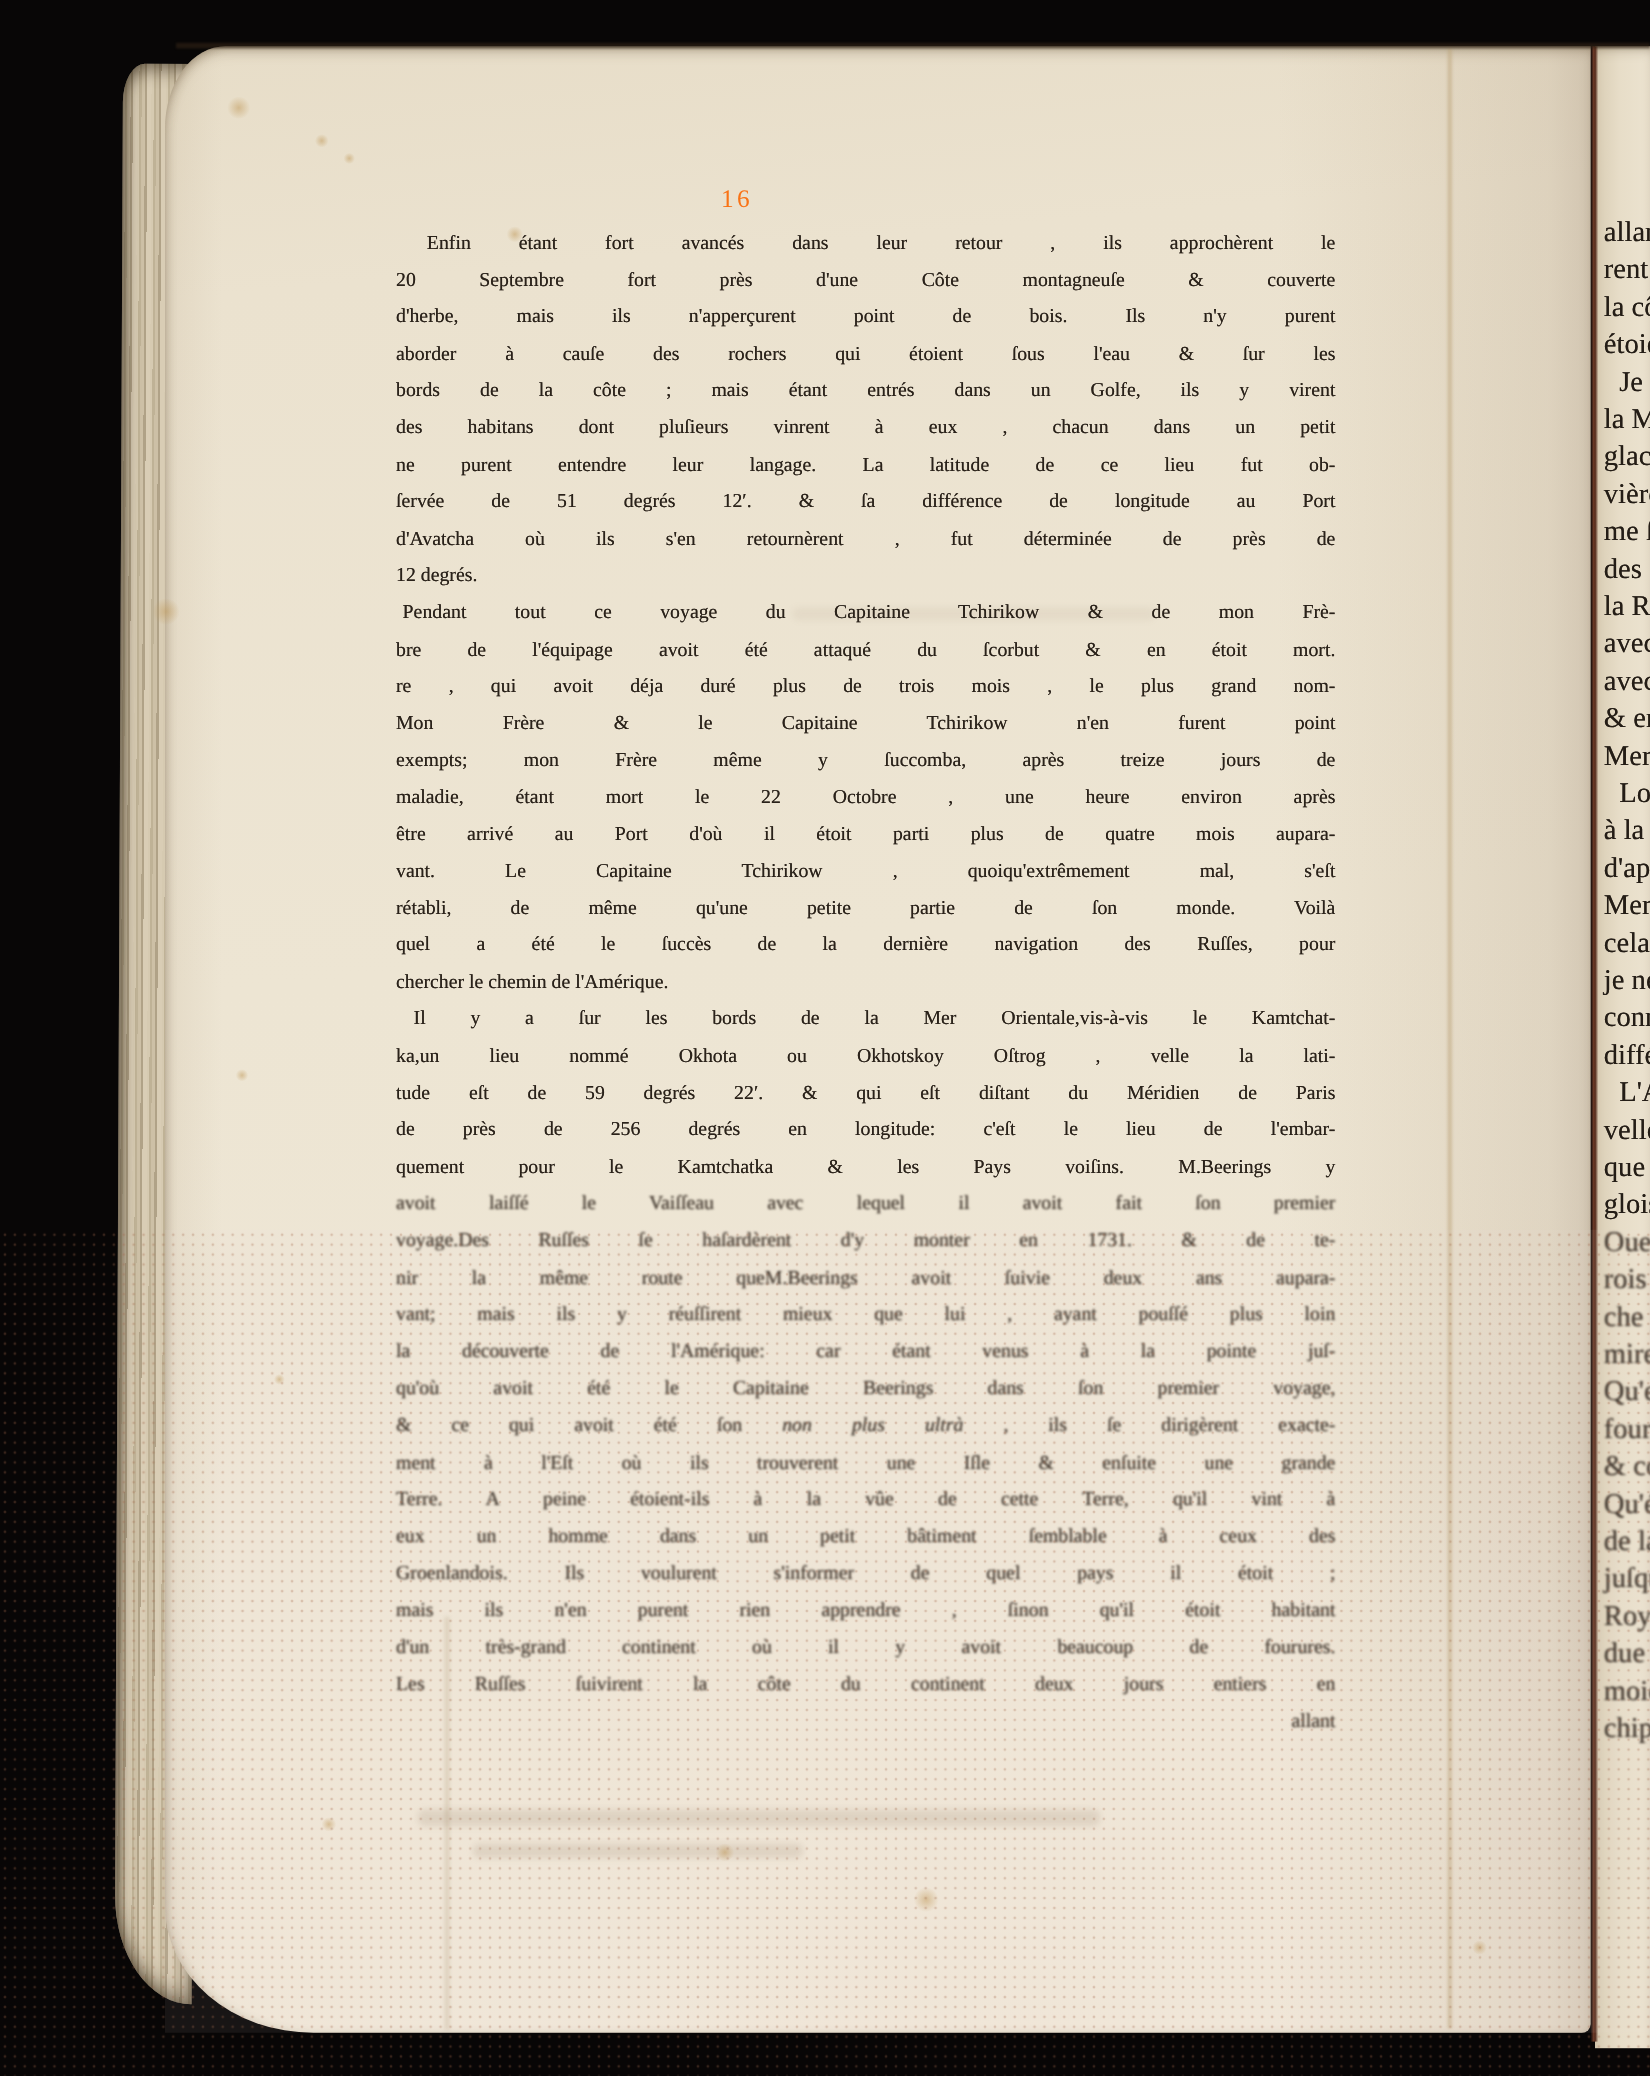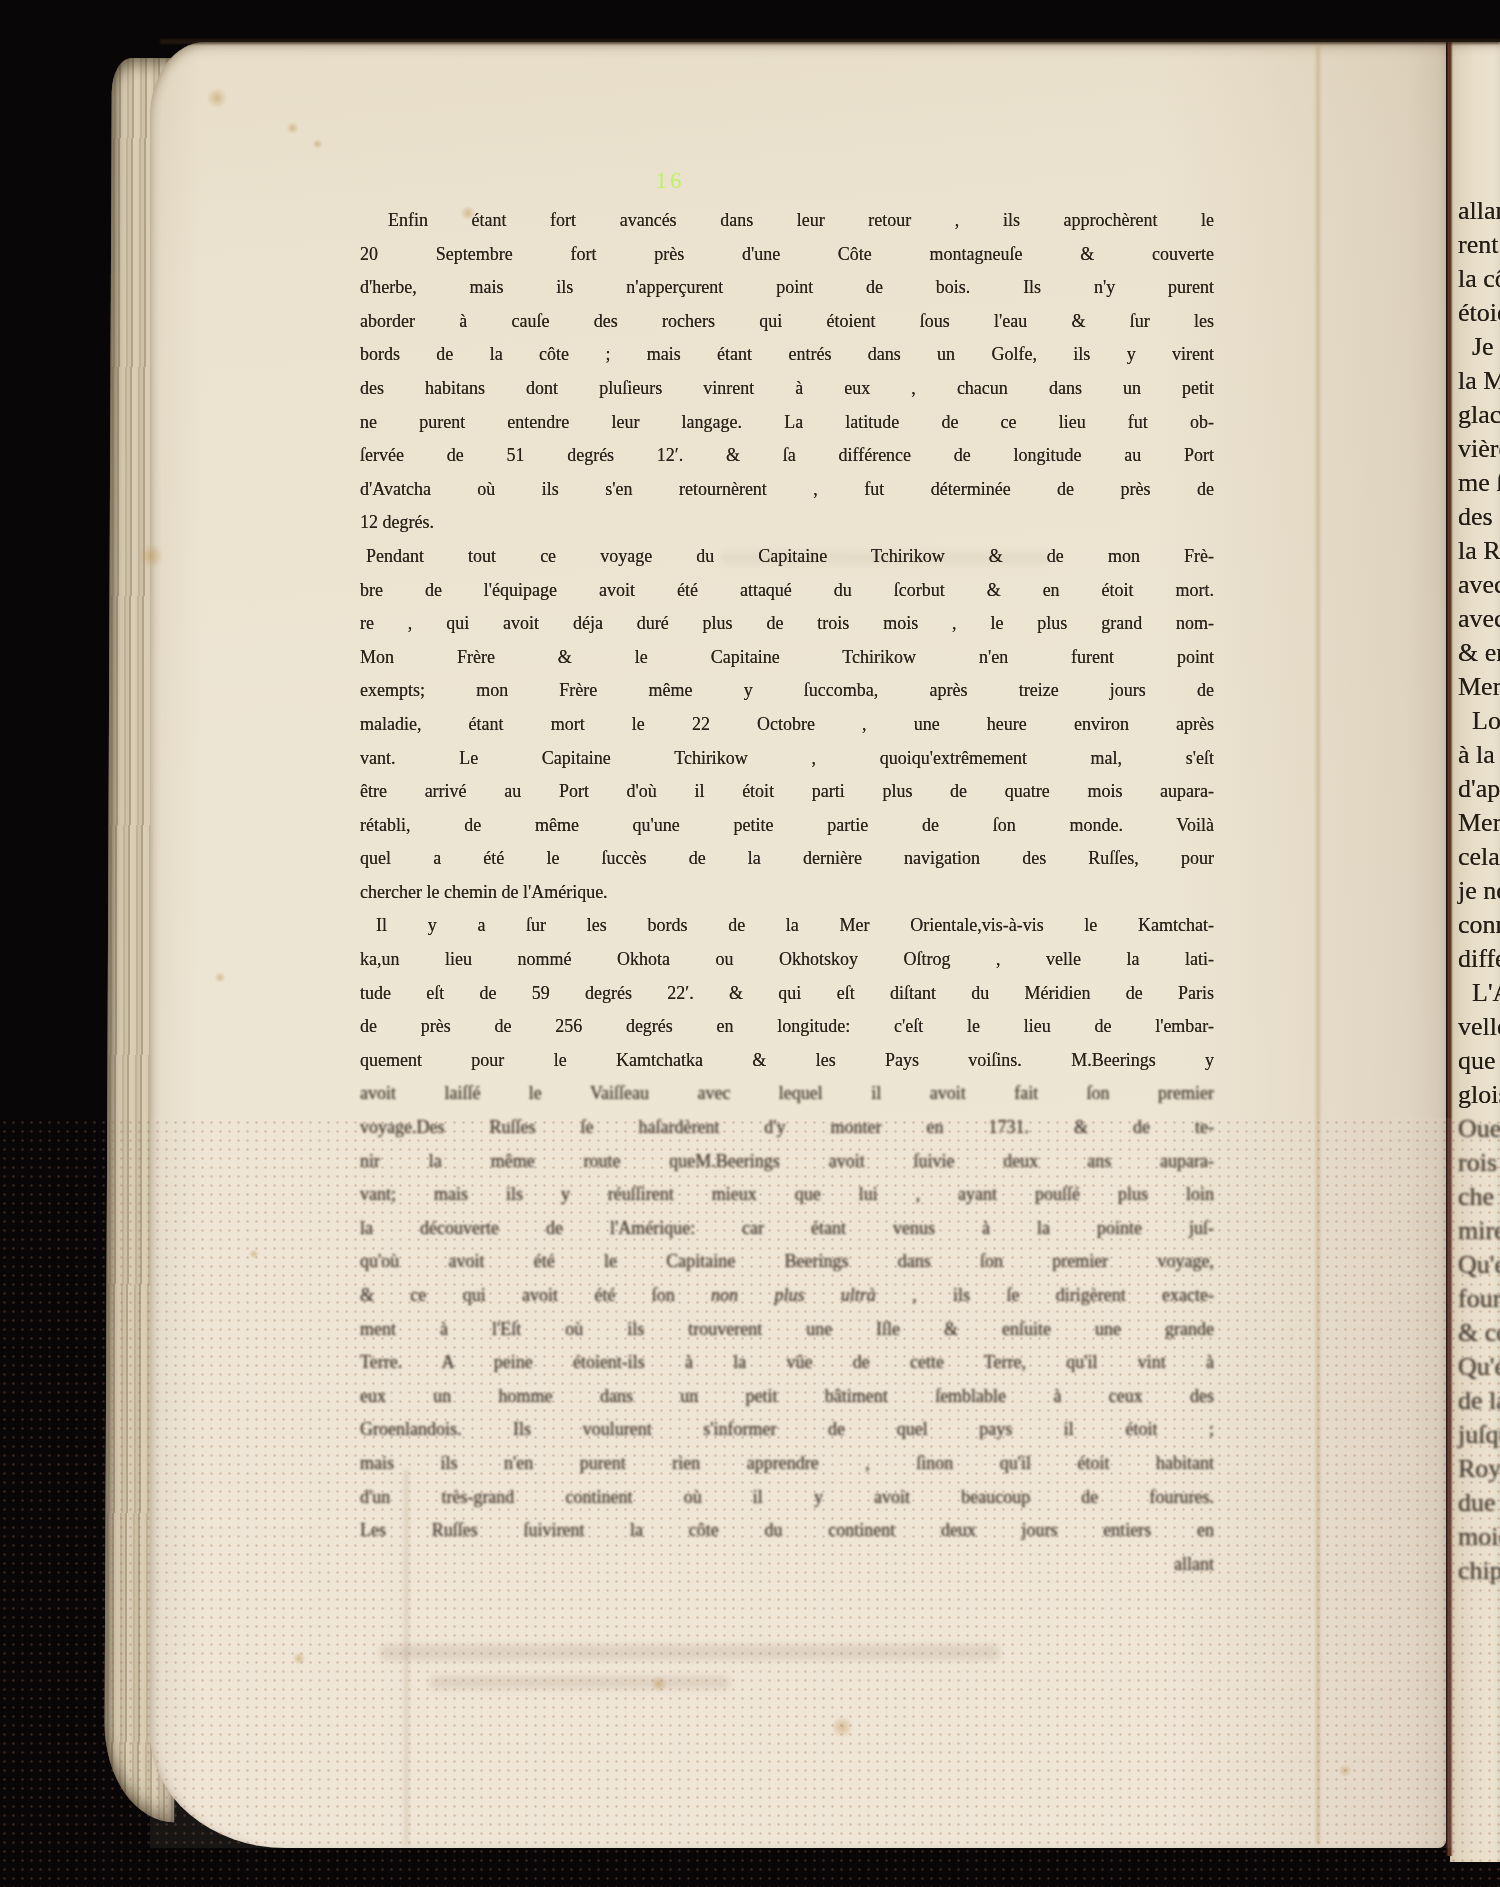--- a/index.html
+++ b/index.html
@@ -38,21 +38,21 @@
     background:linear-gradient(90deg,rgba(90,45,28,0),#6e3b28 40%,#53291a 60%,rgba(90,45,28,0));
   }
   .page-right{
     position:absolute;left:1450px;top:42px;width:50px;height:1820px;z-index:2;overflow:hidden;
     background:linear-gradient(90deg,#d9cdb4 0%,#e7ddc8 45%,#ece3d0 100%);
     box-shadow:inset 0 7px 12px -6px rgba(80,60,35,.5);
   }
   
   .folio{
     position:absolute;left:630px;top:168px;width:80px;z-index:10;
-    font-size:23px;letter-spacing:3px;text-align:center;color:#bef264;
+    font-size:23px;letter-spacing:3px;text-align:center;color:#f97316;
   }
   .text-block{
     position:absolute;left:360px;top:204px;width:854px;z-index:10;color:#2a221a;
     font-size:18px;
   }
   .tline{height:33.6px;line-height:33.6px;text-align:justify;text-align-last:justify;white-space:normal;
     text-shadow:0 0 .4px rgba(42,34,26,.8);}
   .tline.last{text-align-last:left;}
   .tline .it{font-style:italic;}
   .tline.blurry,.frag.blurry,.catchword{
@@ -102,22 +102,22 @@
     <div class="tline"><span>ne purent entendre leur langage. La latitude de ce lieu fut ob-</span></div>
     <div class="tline"><span>ſervée de 51 degrés 12′. &amp; ſa différence de longitude au Port</span></div>
     <div class="tline"><span>d'Avatcha où ils s'en retournèrent , fut déterminée de près de</span></div>
     <div class="tline last"><span>12 degrés.</span></div>
     <div class="tline" style="text-indent: 6px;"><span>Pendant tout ce voyage du Capitaine Tchirikow &amp; de mon Frè-</span></div>
     <div class="tline"><span>bre de l'équipage avoit été attaqué du ſcorbut &amp; en étoit mort.</span></div>
     <div class="tline"><span>re , qui avoit déja duré plus de trois mois , le plus grand nom-</span></div>
     <div class="tline"><span>Mon Frère &amp; le Capitaine Tchirikow n'en furent point</span></div>
     <div class="tline"><span>exempts; mon Frère même y ſuccomba, après treize jours de</span></div>
     <div class="tline"><span>maladie, étant mort le 22 Octobre , une heure environ après</span></div>
+    <div class="tline"><span>être arrivé au Port d'où il étoit parti plus de quatre mois aupara-</span></div>
     <div class="tline"><span>vant. Le Capitaine Tchirikow , quoiqu'extrêmement mal, s'eſt</span></div>
-    <div class="tline"><span>être arrivé au Port d'où il étoit parti plus de quatre mois aupara-</span></div>
     <div class="tline"><span>rétabli, de même qu'une petite partie de ſon monde. Voilà</span></div>
     <div class="tline"><span>quel a été le ſuccès de la dernière navigation des Ruſſes, pour</span></div>
     <div class="tline last"><span>chercher le chemin de l'Amérique.</span></div>
     <div class="tline" style="text-indent: 16px;"><span>Il y a ſur les bords de la Mer Orientale,vis-à-vis le Kamtchat-</span></div>
     <div class="tline"><span>ka,un lieu nommé Okhota ou Okhotskoy Oſtrog , velle la lati-</span></div>
     <div class="tline"><span>tude eſt de 59 degrés 22′. &amp; qui eſt diſtant du Méridien de Paris</span></div>
     <div class="tline"><span>de près de 256 degrés en longitude: c'eſt le lieu de l'embar-</span></div>
     <div class="tline"><span>quement pour le Kamtchatka &amp; les Pays voiſins. M.Beerings y</span></div>
     <div class="tline blurry"><span>avoit laiſſé le Vaiſſeau avec lequel il avoit fait ſon premier</span></div>
     <div class="tline blurry"><span>voyage.Des Ruſſes ſe haſardèrent d'y monter en 1731. &amp; de te-</span></div>

